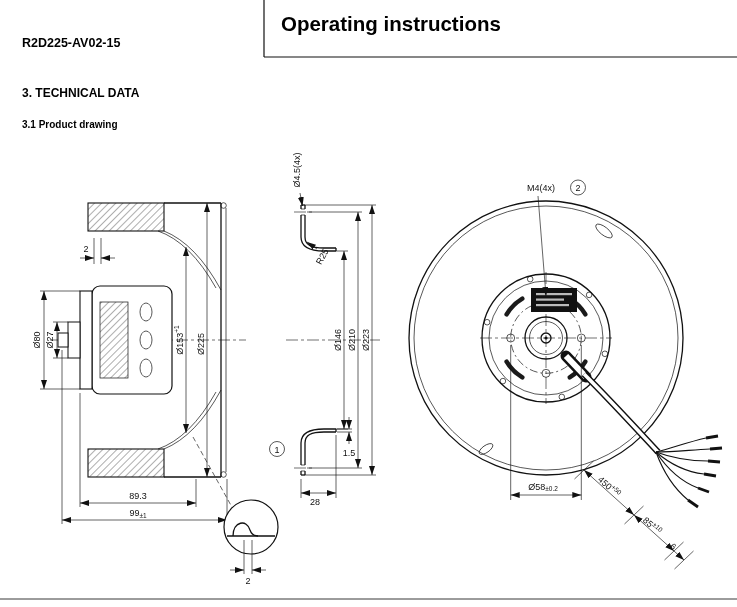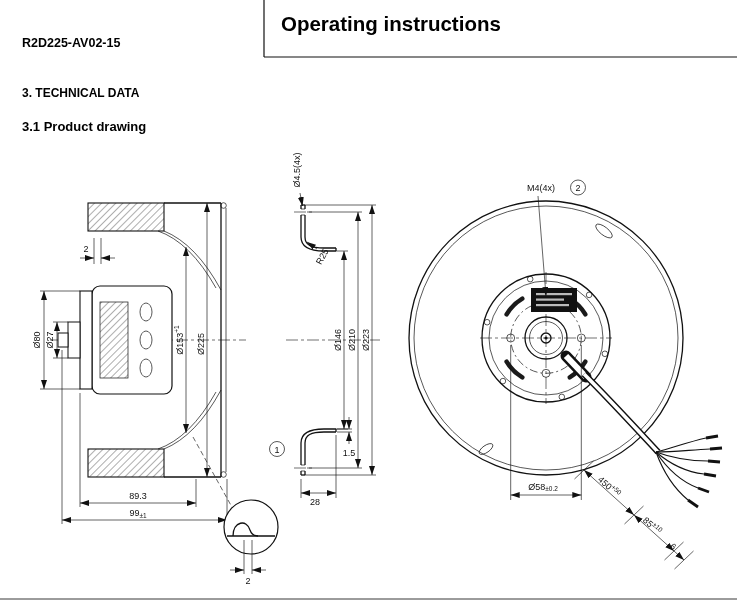--- a/index.html
+++ b/index.html
@@ -1,21 +1,21 @@
 <!DOCTYPE html>
 <html><head>
 <meta charset="utf-8">
 <style>
   html,body{margin:0;padding:0;background:#fff;}
   body{width:737px;height:607px;position:relative;font-family:"Liberation Sans",sans-serif;color:#000;overflow:hidden;}
   .abs{position:absolute;}
   #part-number{left:22px;top:10px;font-size:12.5px;font-weight:bold;margin-top:26px;}
   #doc-title{left:281px;top:12px;font-size:20.5px;font-weight:700;}
   #sec-heading{left:22px;top:86px;font-size:12px;font-weight:bold;}
-  #sec-subheading{left:22px;top:119px;font-size:13px;font-weight:bold;}
+  #sec-subheading{left:22px;top:119px;font-size:10px;font-weight:bold;}
   svg{position:absolute;top:0;left:0;}
   .ol{fill:none;stroke:#111;stroke-width:1.3;}
   .tl{fill:none;stroke:#111;stroke-width:0.7;}
   .cl{fill:none;stroke:#111;stroke-width:0.6;stroke-dasharray:12 3 3 3;}
   .dim{fill:none;stroke:#111;stroke-width:0.65;}
   .dsh{stroke-dasharray:5 3;}
   .dimt{font:9px "Liberation Sans",sans-serif;fill:#111;stroke:none;}
   .sup{font-size:6.5px;}
 </style>
 </head>

